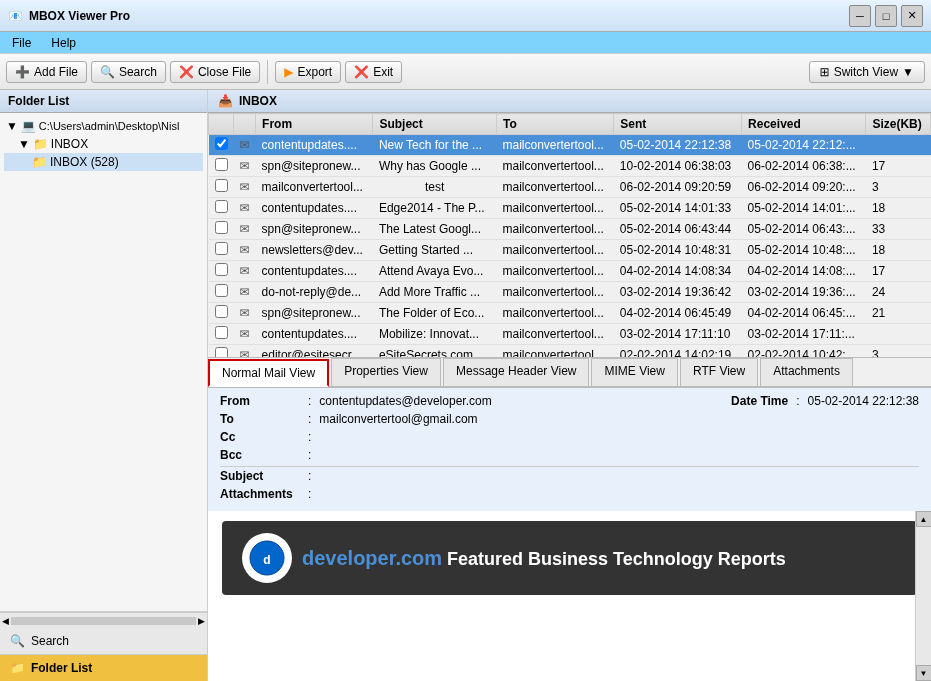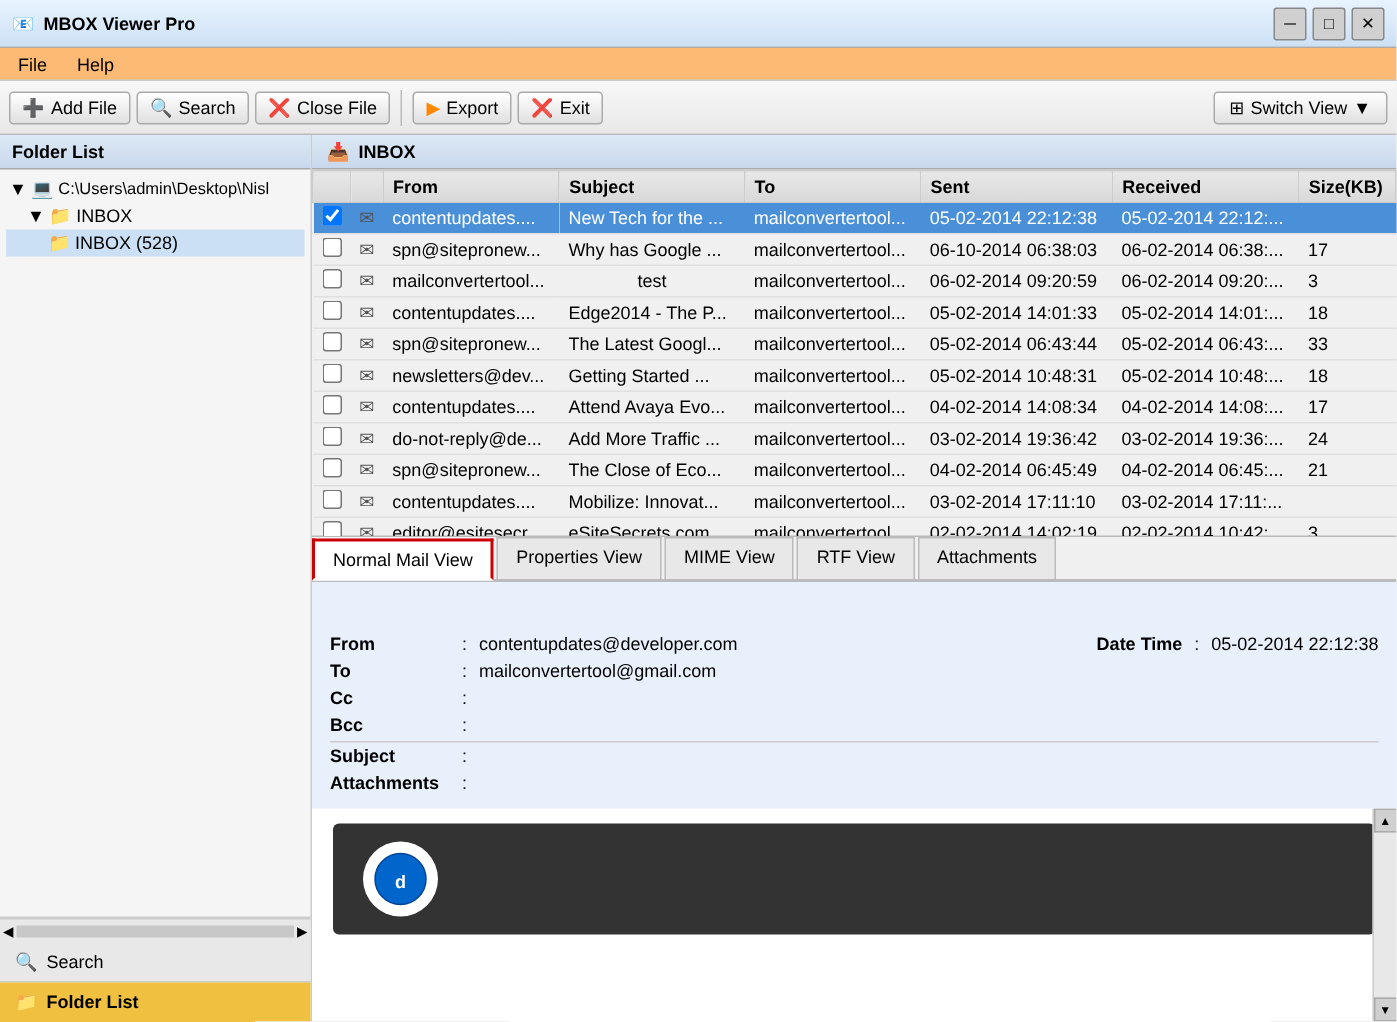--- a/index.html
+++ b/index.html
@@ -14,21 +14,21 @@
       justify-content: space-between;
       padding: 4px 8px;
       height: 32px;
     }
     .title-bar-left { display: flex; align-items: center; gap: 6px; font-weight: bold; font-size: 13px; }
     .title-bar-controls { display: flex; gap: 4px; }
     .title-btn { width: 22px; height: 22px; background: #d0d0d0; border: 1px solid #888; border-radius: 2px; display: flex; align-items: center; justify-content: center; cursor: pointer; font-size: 11px; }
 
     
     .menu-bar {
-      background: #fdba74;
+      background: #7dd3fc;
       border-bottom: 1px solid #ccc;
       display: flex;
       align-items: center;
       padding: 2px 8px;
       gap: 12px;
       height: 22px;
     }
     .menu-item { cursor: pointer; padding: 2px 4px; }
 
     
@@ -406,21 +406,21 @@
             <tr>
     <td class="checkbox-col">
       <input type="checkbox" style="margin: 0px;">
     </td>
     <td class="icon-col">
       <span class="email-envelope">✉</span>
     </td>
     <td style="max-width:130px;overflow:hidden;text-overflow:ellipsis;">spn@sitepronew...</td>
     <td style="max-width:140px;overflow:hidden;text-overflow:ellipsis;">Why has Google ...</td>
     <td style="max-width:120px;overflow:hidden;text-overflow:ellipsis;">mailconvertertool...</td>
-    <td>06-10-2014 06:38:03</td>
+    <td>10-02-2014 06:38:03</td>
     <td>06-02-2014 06:38:...</td>
     <td>17</td>
   </tr>
             <tr>
     <td class="checkbox-col">
       <input type="checkbox" style="margin: 0px;">
     </td>
     <td class="icon-col">
       <span class="email-envelope">✉</span>
     </td>
@@ -502,21 +502,21 @@
     <td>24</td>
   </tr>
             <tr>
     <td class="checkbox-col">
       <input type="checkbox" style="margin: 0px;">
     </td>
     <td class="icon-col">
       <span class="email-envelope">✉</span>
     </td>
     <td style="max-width:130px;overflow:hidden;text-overflow:ellipsis;">spn@sitepronew...</td>
-    <td style="max-width:140px;overflow:hidden;text-overflow:ellipsis;">The Close of Eco...</td>
+    <td style="max-width:140px;overflow:hidden;text-overflow:ellipsis;">The Folder of Eco...</td>
     <td style="max-width:120px;overflow:hidden;text-overflow:ellipsis;">mailconvertertool...</td>
     <td>04-02-2014 06:45:49</td>
     <td>04-02-2014 06:45:...</td>
     <td>21</td>
   </tr>
             <tr>
     <td class="checkbox-col">
       <input type="checkbox" style="margin: 0px;">
     </td>
     <td class="icon-col">
@@ -543,35 +543,36 @@
     <td>02-02-2014 10:42:...</td>
     <td>3</td>
   </tr>
           </tbody>
       </table>
     </div>
 
     <div class="view-tabs" id="view-tabs-container">
     <div class="view-tab active">Normal Mail View</div>
         <div class="view-tab">Properties View</div>
+        <div class="view-tab">Message Header View</div>
         <div class="view-tab">MIME View</div>
         <div class="view-tab">RTF View</div>
         <div class="view-tab">Attachments</div>
       </div>
 
     <div class="preview-panel">
       <div class="preview-header">
         <div class="preview-fields">
           <div style="display:flex; justify-content:space-between; align-items:baseline;">
             <div class="preview-field">
               <span class="field-label">From</span>
               <span>:</span>
               <span class="field-value">contentupdates@developer.com</span>
             </div>
-            <div style="display:flex;gap:8px;align-items:flex-start;margin-top:28px;">
+            <div style="display:flex;gap:8px;align-items:flex-start;">
               <span class="datetime-label">Date Time</span>
               <span>:</span>
               <span>05-02-2014 22:12:38</span>
             </div>
           </div>
           <div class="preview-field">
             <span class="field-label">To</span>
             <span>:</span>
             <span class="field-value">mailconvertertool@gmail.com</span>
           </div>
@@ -599,20 +600,23 @@
       </div>
 
       <div class="preview-content" style="position:relative;">
         <div class="preview-banner">
           <div class="developer-logo">
             <svg width="36" height="36" viewBox="0 0 36 36">
               <circle cx="18" cy="18" r="17" fill="#0066cc" stroke="#004499" stroke-width="1"></circle>
               <text x="18" y="24" text-anchor="middle" fill="white" font-size="18" font-weight="bold" font-family="Arial">d</text>
             </svg>
           </div>
+          <div>
+            <span style="color:#4a90d9;font-size:20px;font-weight:bold;">developer.com</span><span style="color:white;font-size:18px;font-weight:bold;"> Featured Business Technology Reports</span>
+          </div>
         </div>
 
         <div style="position:absolute;right:0;top:0;width:16px;height:100%;background:#e8e8e8;border-left:1px solid #ccc;display:flex;flex-direction:column;align-items:center;">
           <div style="width:16px;height:16px;background:#d0d0d0;border:1px solid #aaa;display:flex;align-items:center;justify-content:center;cursor:pointer;font-size:8px;">▲</div>
           <div style="flex:1;"></div>
           <div style="width:16px;height:16px;background:#d0d0d0;border:1px solid #aaa;display:flex;align-items:center;justify-content:center;cursor:pointer;font-size:8px;">▼</div>
         </div>
       </div>
     </div>
   </div>

